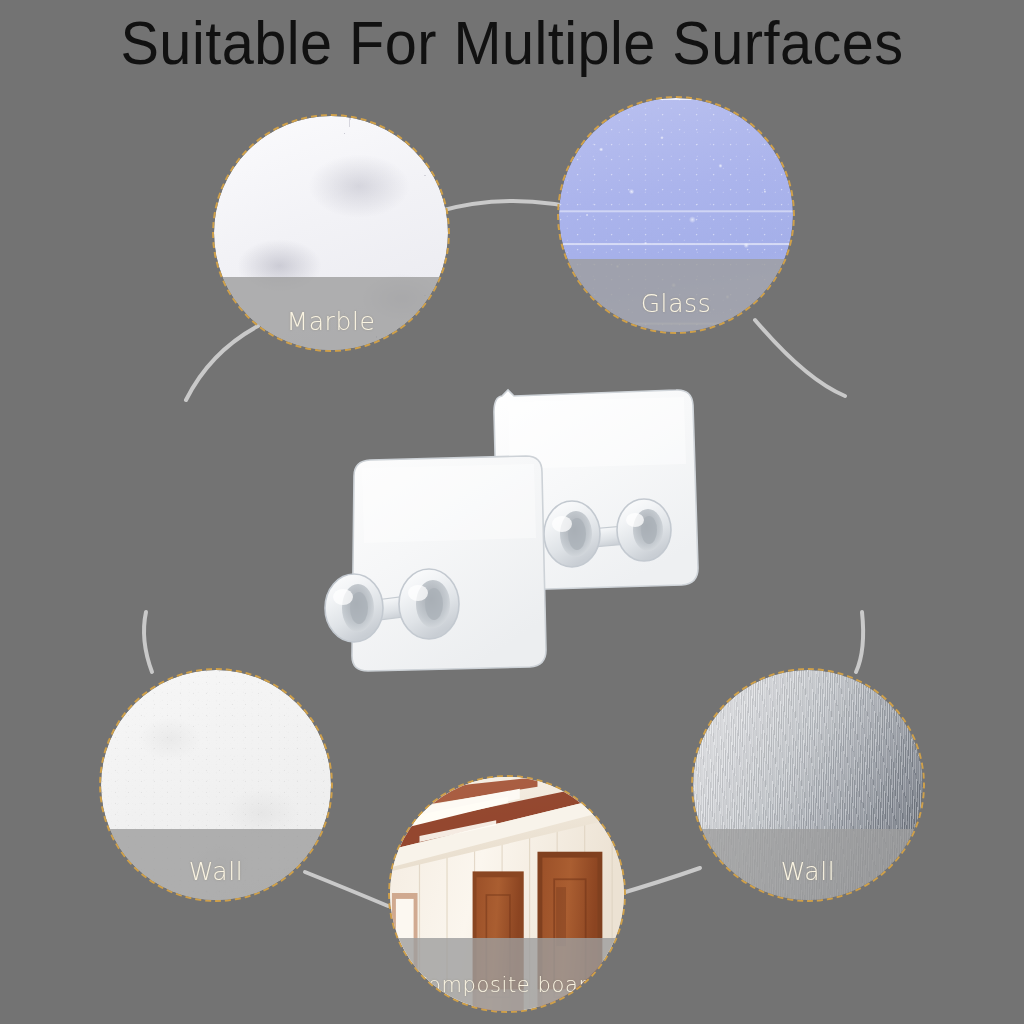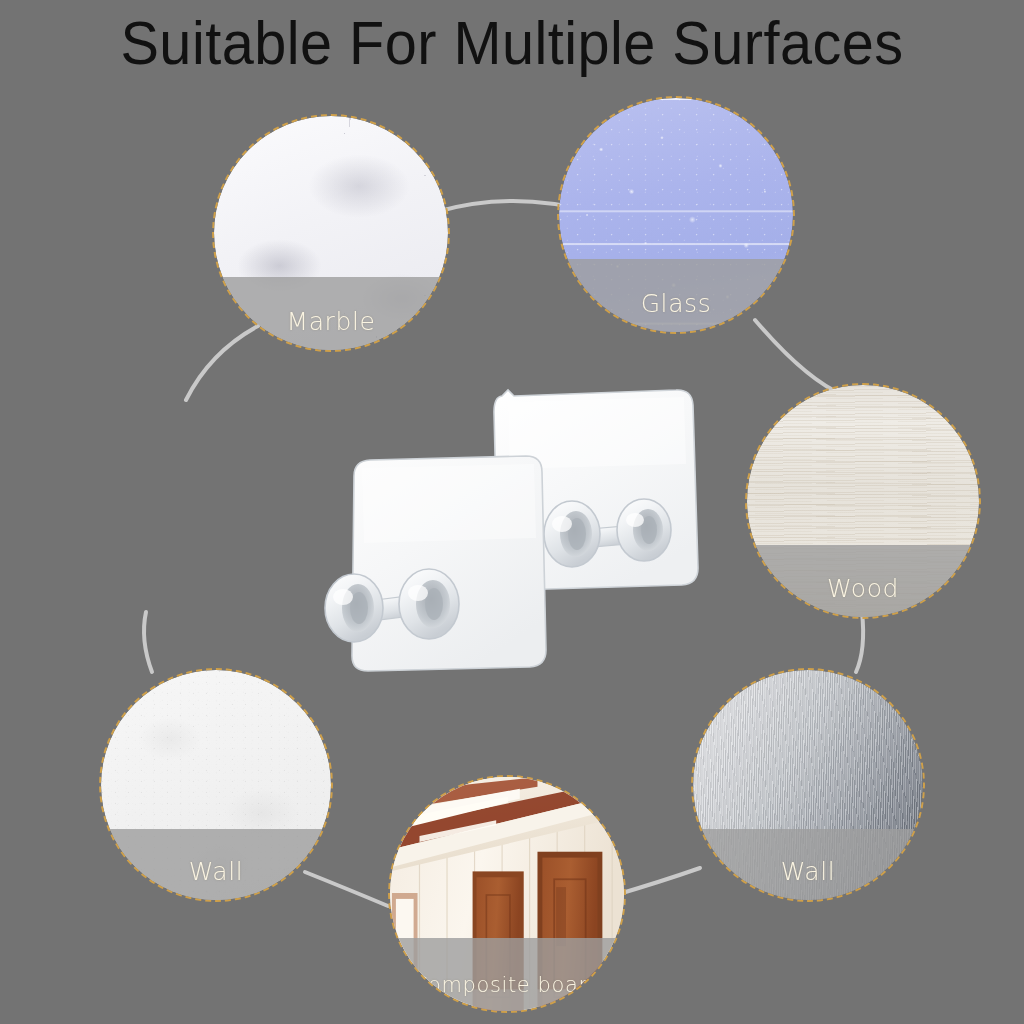--- a/index.html
+++ b/index.html
@@ -238,26 +238,20 @@
     </div>
   </div>
 
   <div class="surface" style="left:557px; top:96px; width:238px; height:238px;">
     <div class="swatch tex-glass"></div>
     <div class="labelband">
       <span class="labeltext">Glass</span>
     </div>
   </div>
 
-  <div class="surface" style="left:745px; top:383px; width:236px; height:236px;">
-    <div class="swatch tex-wood"></div>
-    <div class="labelband">
-      <span class="labeltext">Wood</span>
-    </div>
-  </div>
 
   <div class="surface" style="left:691px; top:668px; width:234px; height:234px;">
     <div class="swatch tex-metal"></div>
     <div class="labelband">
       <span class="labeltext">Wall</span>
     </div>
   </div>
 
   <div class="surface" style="left:388px; top:775px; width:238px; height:238px;">
     <div class="swatch tex-composite">

